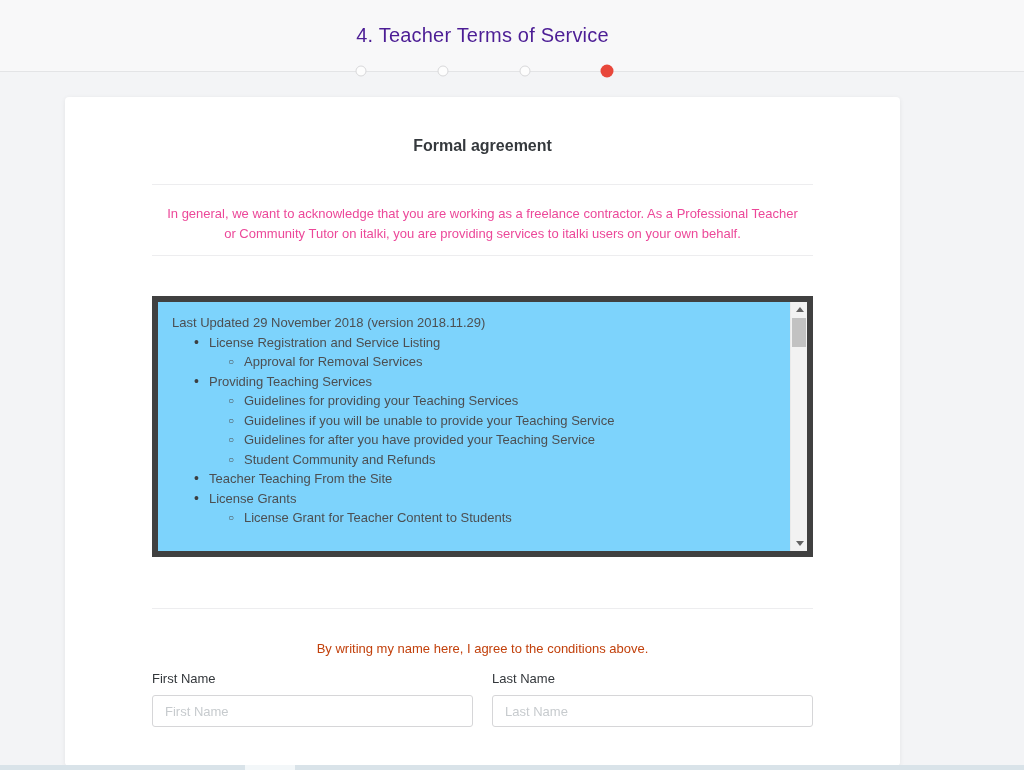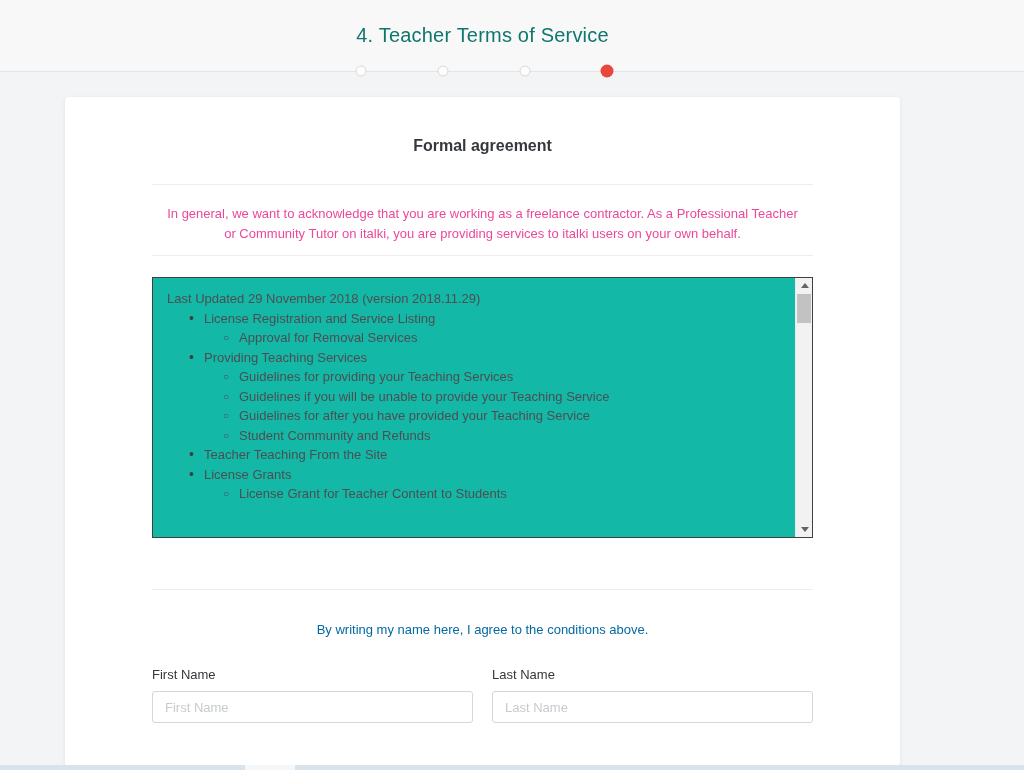--- a/index.html
+++ b/index.html
@@ -14,21 +14,21 @@
   }
 
   
   .header-area {
     position: absolute; top: 0; left: 0; right: 0; height: 71px;
     background: #f8f8f9;
   }
   .page-title {
     position: absolute; left: 65px; width: 835px; top: 24px;
     text-align: center;
-    font-size: 20px; font-weight: 400; color: #0f766e;
+    font-size: 20px; font-weight: 400; color: #4c1d95;
     letter-spacing: 0.2px;
     margin: 0;
   }
   .stepper-line {
     position: absolute; top: 71px; left: 0; right: 0; height: 1px;
     background: #e3e4e6;
   }
   .stepper-dots { position: absolute; top: 0; left: 0; right: 0; height: 0; }
   .dot {
     position: absolute; top: 71px;
@@ -67,24 +67,24 @@
 
   .intro-text {
     margin: 19px auto 0 auto; max-width: 645px;
     text-align: center;
     font-size: 13px; line-height: 20px; color: #ec4899;
   }
 
   
   .terms-box {
     position: relative;
-    margin-top: 21px;
+    margin-top: 40px;
     height: 261px;
-    border: 1px solid #404040;
-    background: #14b8a6;
+    border: 6px solid #404040;
+    background: #7dd3fc;
     overflow: hidden;
   }
   .terms-content {
     height: 100%;
     overflow: hidden;
     padding: 11px 28px 0 14px;
     font-size: 13px; line-height: 19.5px; color: #4c4f52;
   }
   .terms-last-updated { margin: 0; }
   .terms-list { margin: 0; padding: 0; list-style: none; }
@@ -122,24 +122,24 @@
     border-top: 5px solid #636363;
   }
   .sb-thumb {
     position: absolute; top: 16px; left: 1px; right: 1px; height: 29px;
     background: #c2c2c2;
   }
 
   
   .agreement-text {
     margin: 32px 0 0 0; text-align: center;
-    font-size: 13px; line-height: 15px; color: #0369a1;
+    font-size: 13px; line-height: 15px; color: #c2410c;
   }
   .form-row {
-    margin-top: 31px;
+    margin-top: 16px;
     display: flex; gap: 19px;
   }
   .field { flex: 1; }
   .field label {
     display: block;
     font-size: 13px; line-height: 14px; color: #33373b;
   }
   .field input {
     margin-top: 9px;
     width: 100%; height: 32px;

